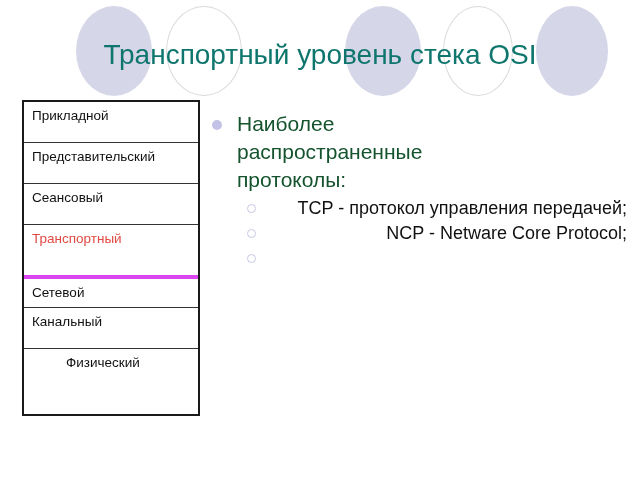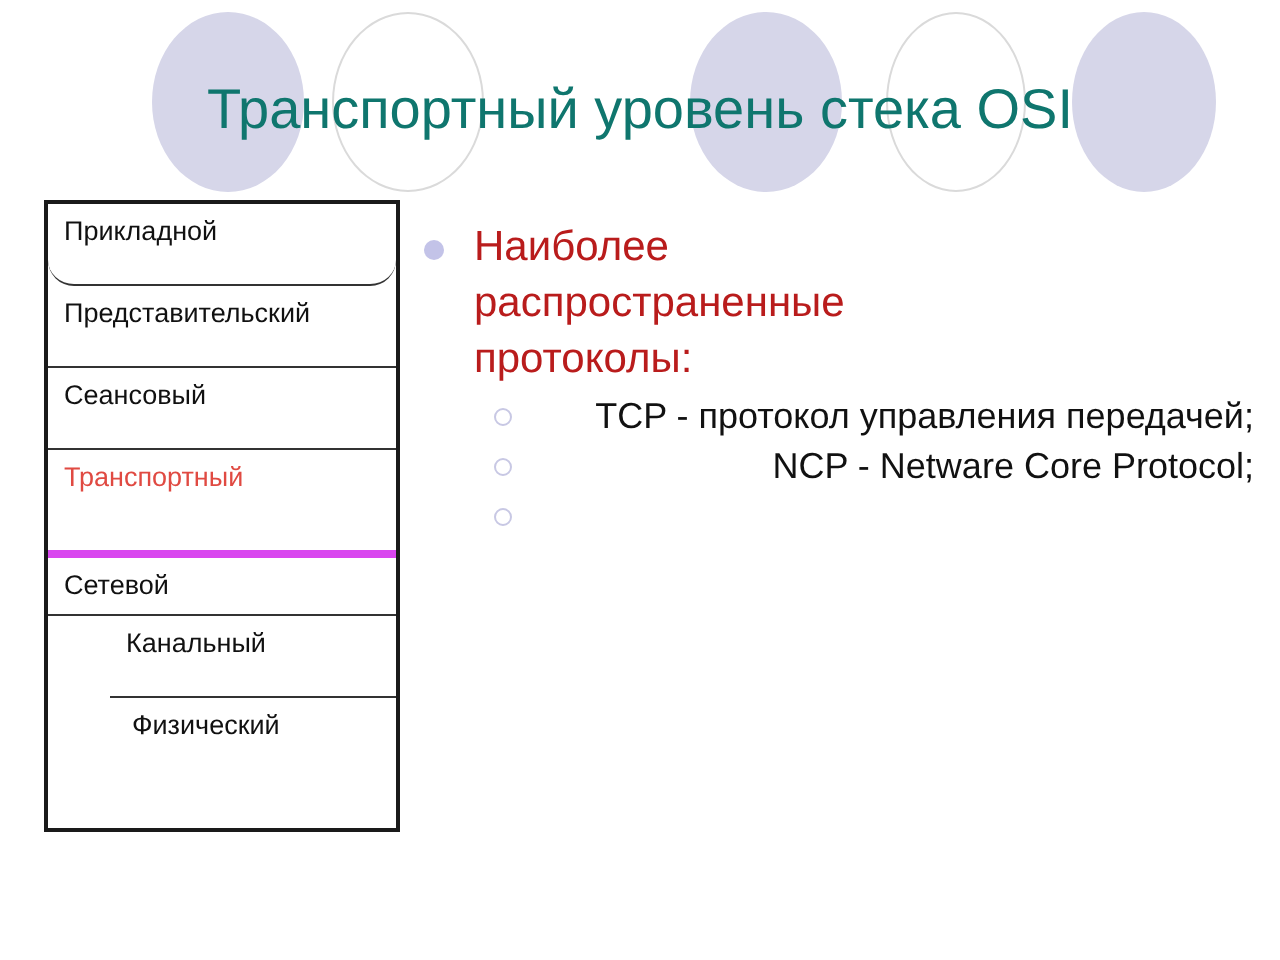--- a/index.html
+++ b/index.html
@@ -73,49 +73,49 @@
   }
   .osi-row {
     box-sizing: border-box;
     border-bottom: 1px solid #333333;
     padding: 6px 0 0 8px;
     font-size: 13.5px;
     line-height: 16px;
     color: #111111;
     overflow: hidden;
   }
-  .osi-row.r0 { height: 41px; border-radius: 13px; }
+  .osi-row.r0 { height: 41px; }
   .osi-row.r1 { height: 41px; }
   .osi-row.r2 { height: 41px; }
   .osi-row.r3 {
     height: 54px;
     border-bottom: 4px solid #d946ef;
     color: #e04a42;
   }
   .osi-row.r4 { height: 29px; }
-  .osi-row.r5 { height: 41px; margin-left: 31px; }
+  .osi-row.r5 { height: 41px; }
   .osi-row.r6 {
     height: 53px;
     border-bottom: none;
     margin-left: 34px;
   }
 
   
   #content {
     position: absolute;
     left: 207px;
     top: 110px;
     width: 420px;
   }
   .bullet-l1 {
     position: relative;
     padding-left: 30px;
     font-size: 21px;
     line-height: 28px;
-    color: #b91c1c;
+    color: #14532d;
     margin: 0 0 2px 0;
     max-width: 230px;
   }
   .bullet-l1 .marker {
     position: absolute;
     left: 5px;
     top: 10px;
     width: 10px;
     height: 10px;
     border-radius: 50%;

